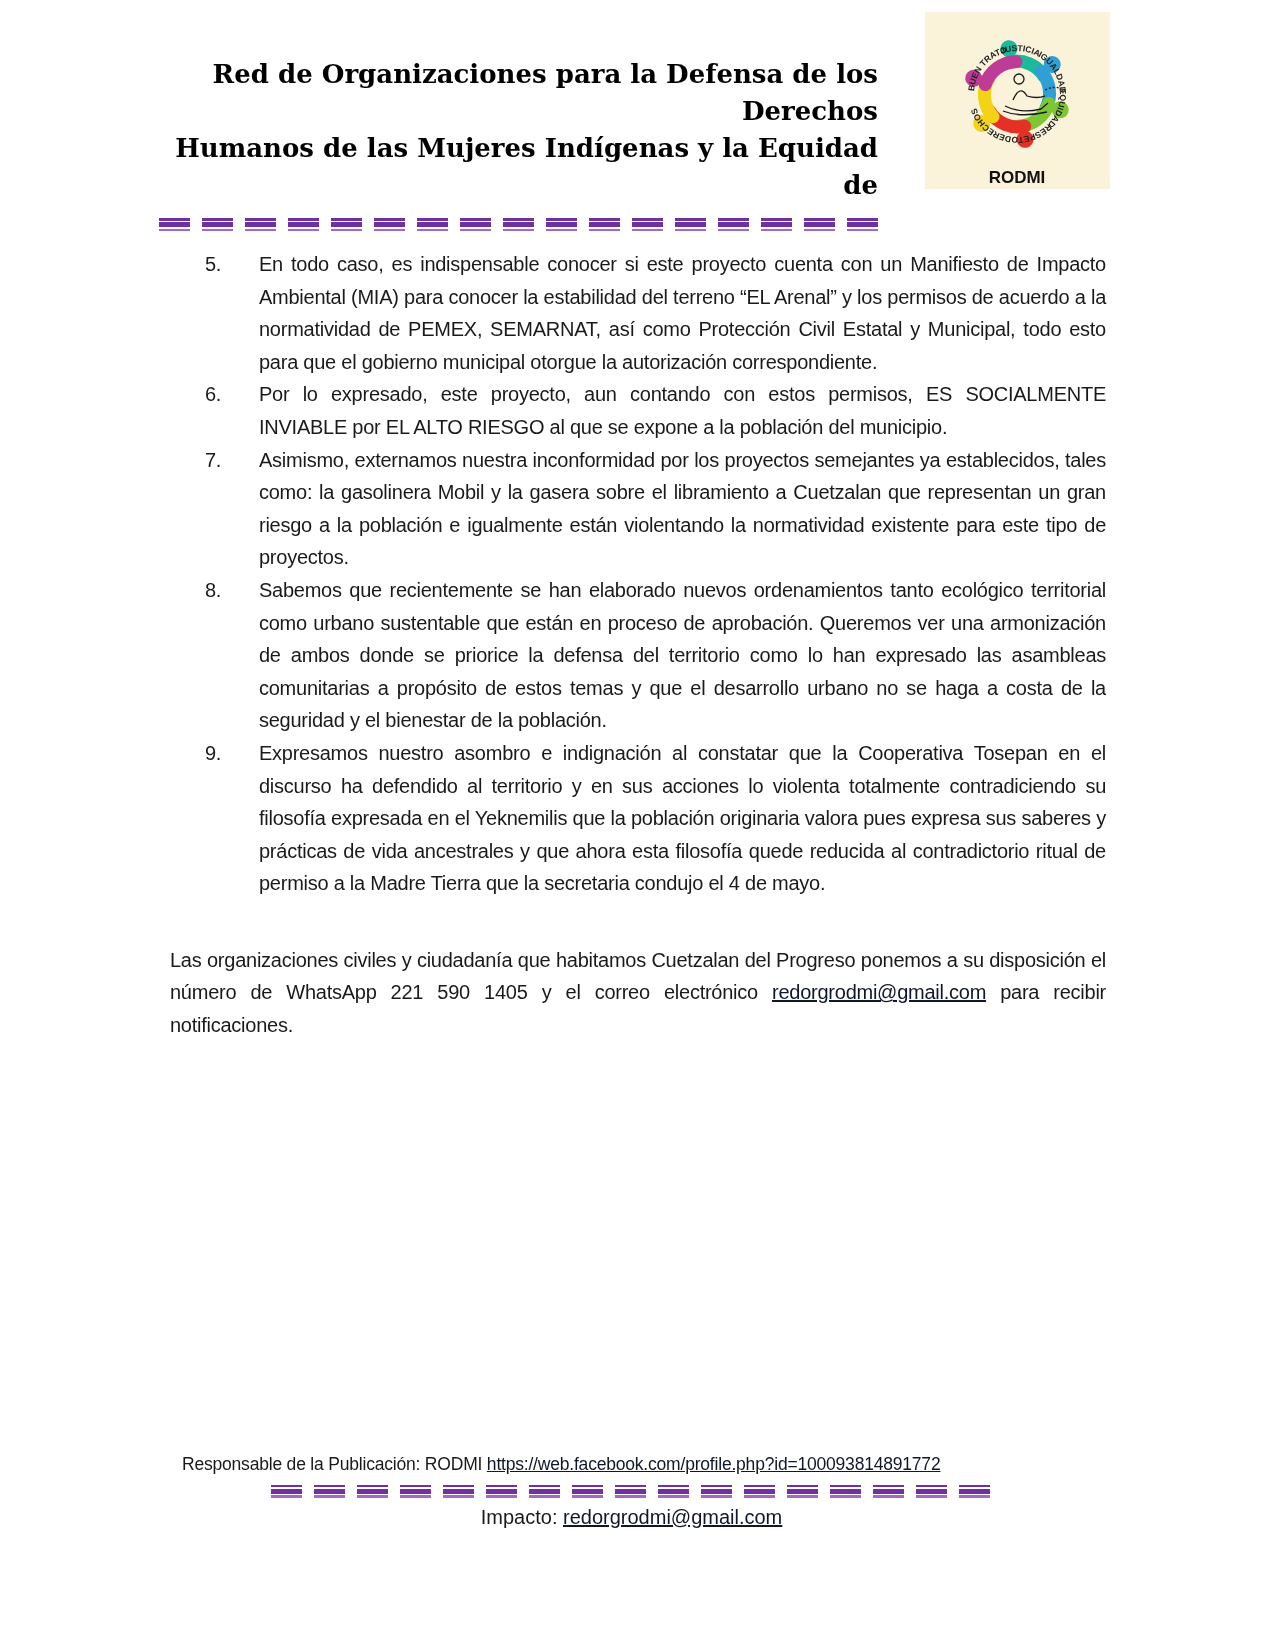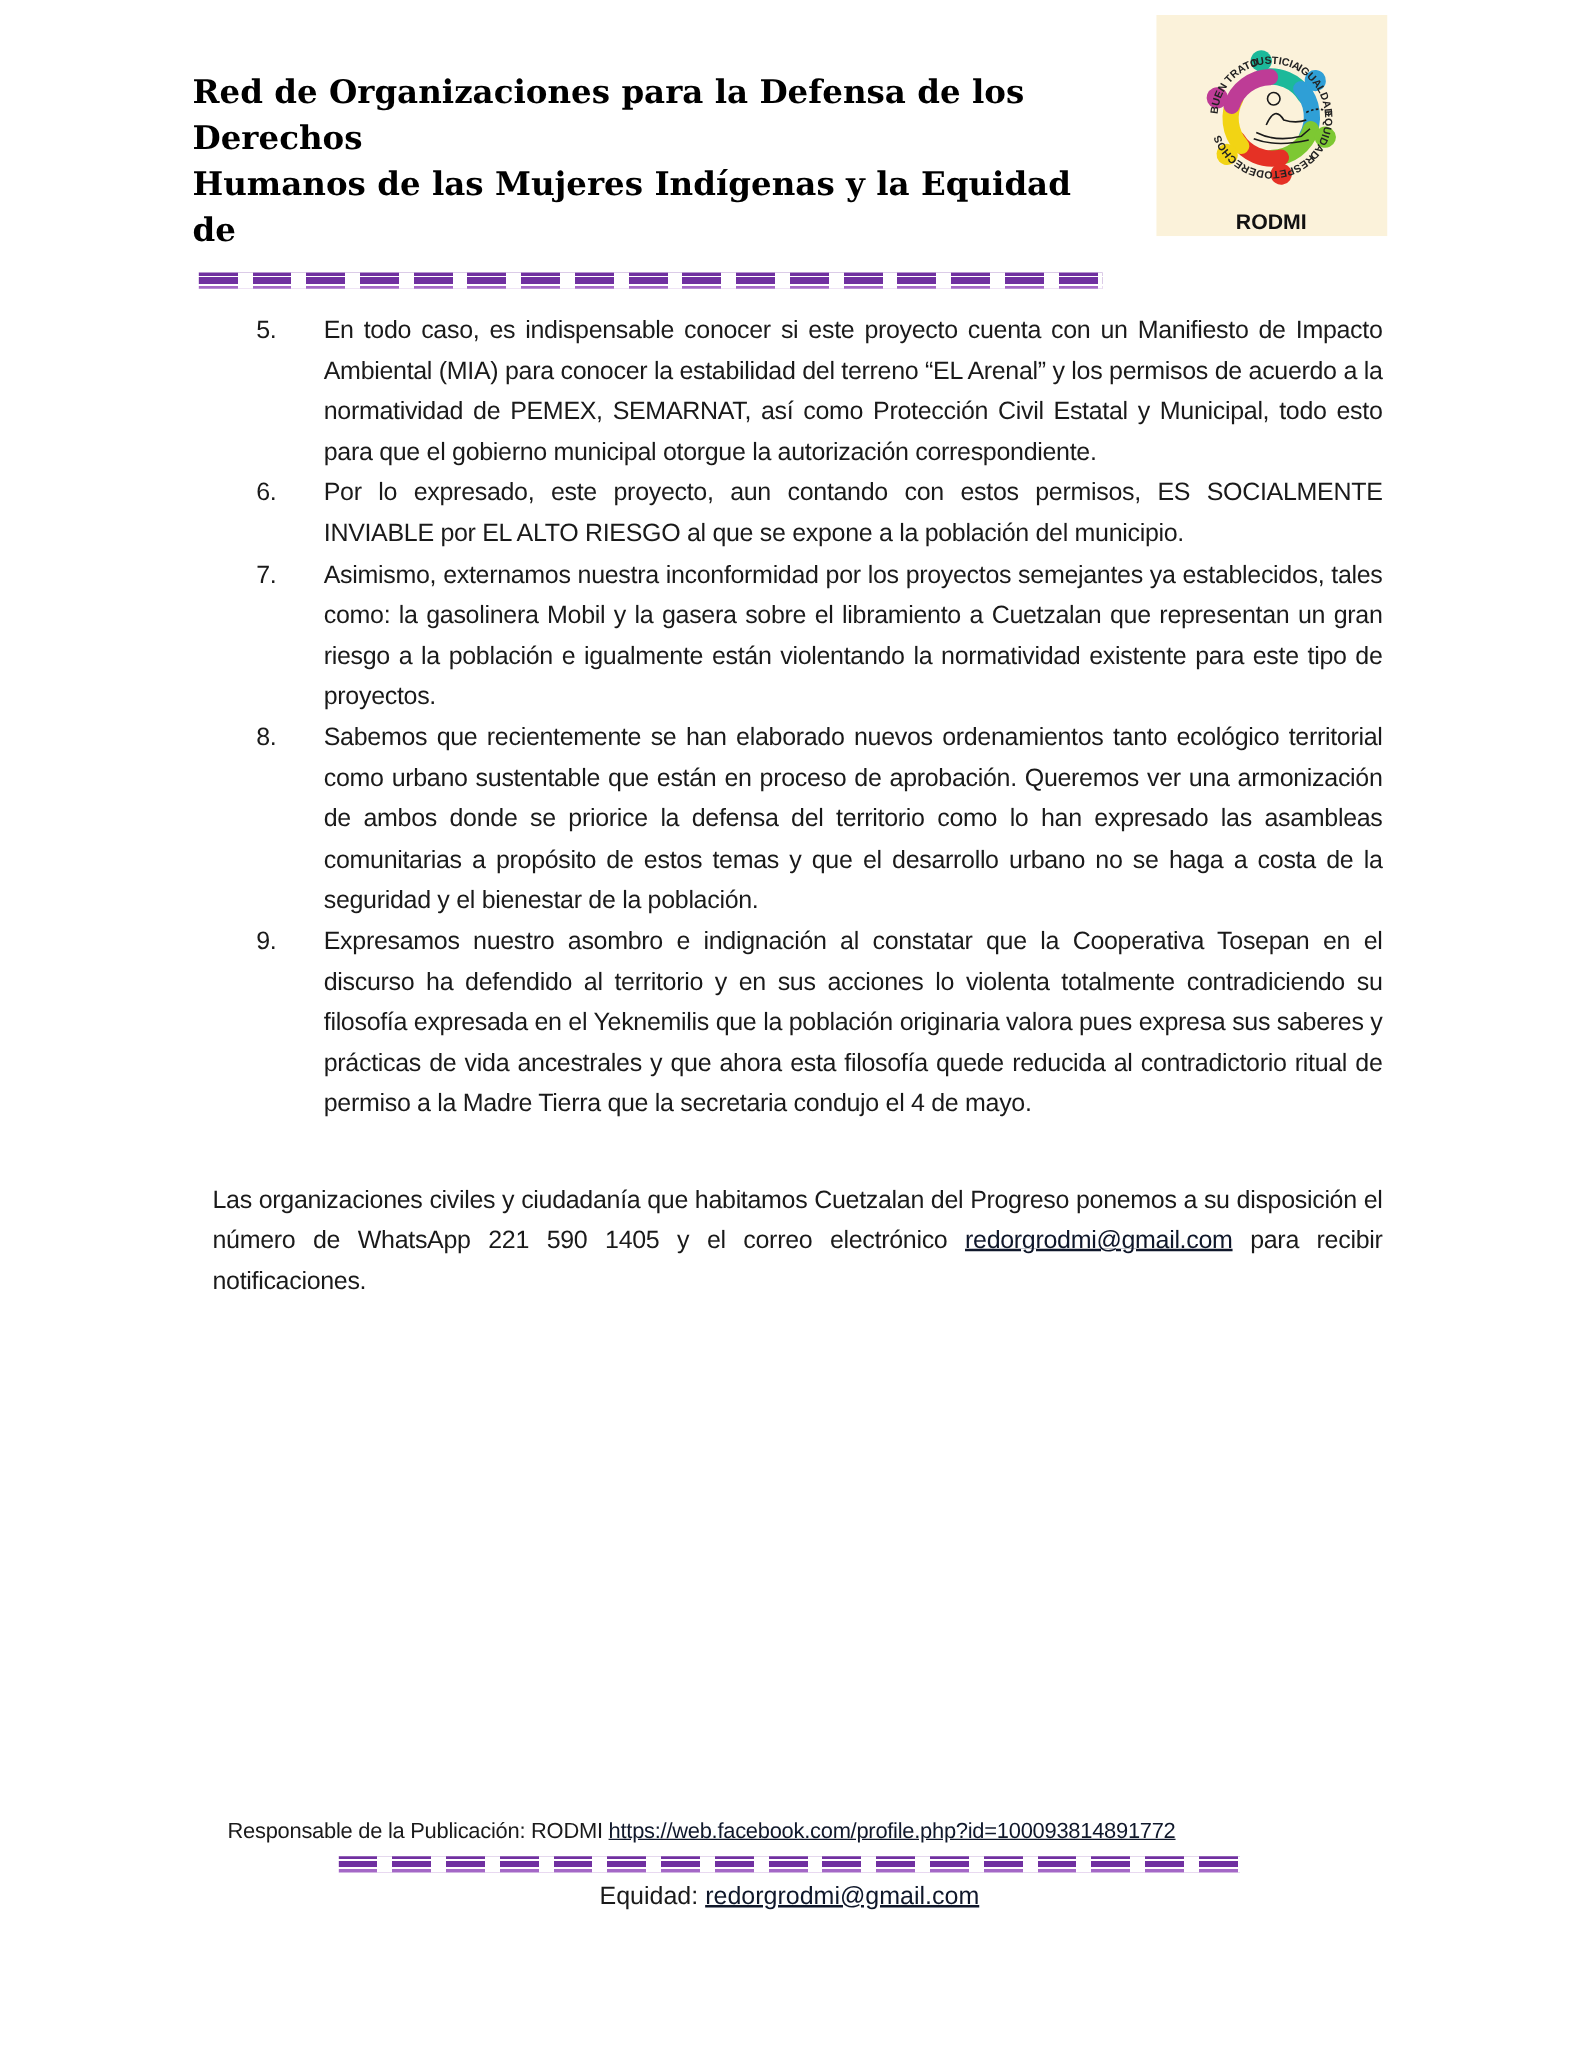--- a/index.html
+++ b/index.html
@@ -13,21 +13,21 @@
     color:#1a1a1a;
     overflow:hidden;
   }
   
   .header { position:relative; padding-top:56px; }
   .title {
     width:724px; margin-left:154px;
     font-family:"DejaVu Serif", serif;
     font-weight:bold;
     font-size:26px; line-height:37px;
-    text-align:left; color:#000;
+    text-align:right; color:#000;
   }
   .dashes {
     height:13px;
     background:
       repeating-linear-gradient(90deg, transparent 0 31px, #ffffff 31px 43px),
       linear-gradient(180deg,
         #7030A0 0 2.5px, #ffffff 2.5px 4px,
         #7030A0 4px 9px, #ffffff 9px 10.5px,
         #A468C6 10.5px 13px);
   }
@@ -151,17 +151,17 @@
     </div>
 
   </div>
 
   <div class="footer">
     <div class="resp-line">
       <span>Responsable de la Publicación: RODMI </span><a class="doclink" href="#">https://web.facebook.com/profile.php?id=100093814891772</a>
     </div>
     <div class="dashes divider-bottom"></div>
     <div class="correo-line">
-      <span>Equidad: </span><a class="doclink" href="#">redorgrodmi@gmail.com</a>
+      <span>Impacto: </span><a class="doclink" href="#">redorgrodmi@gmail.com</a>
     </div>
   </div>
 
 </div>
 
 </body></html>

